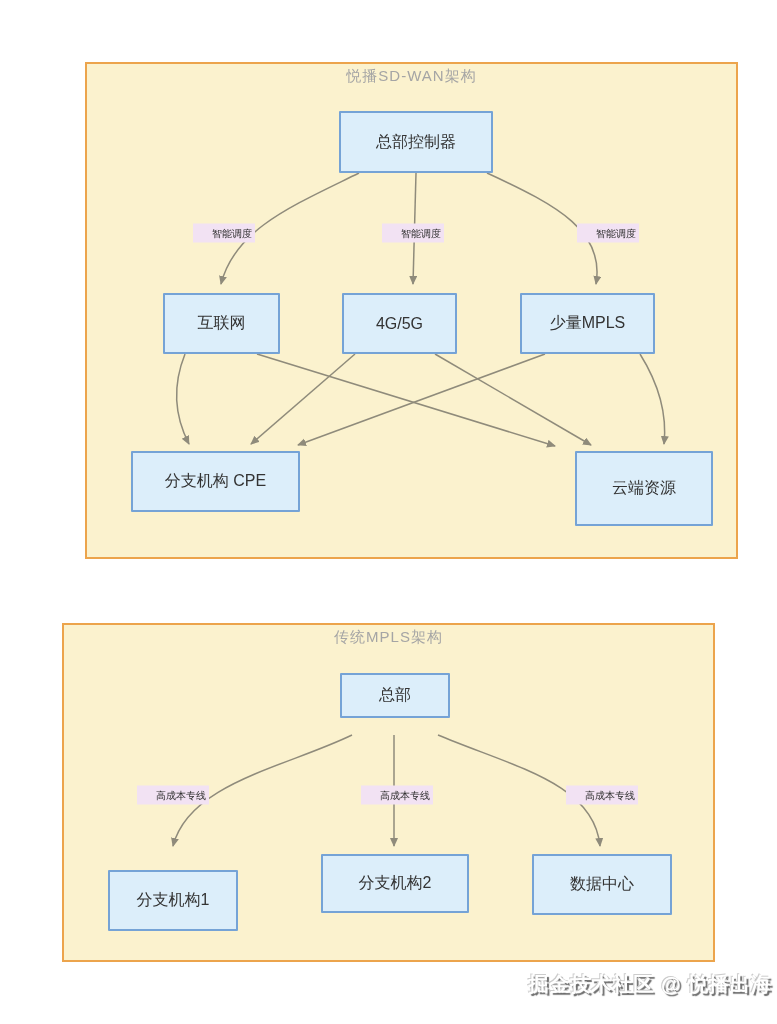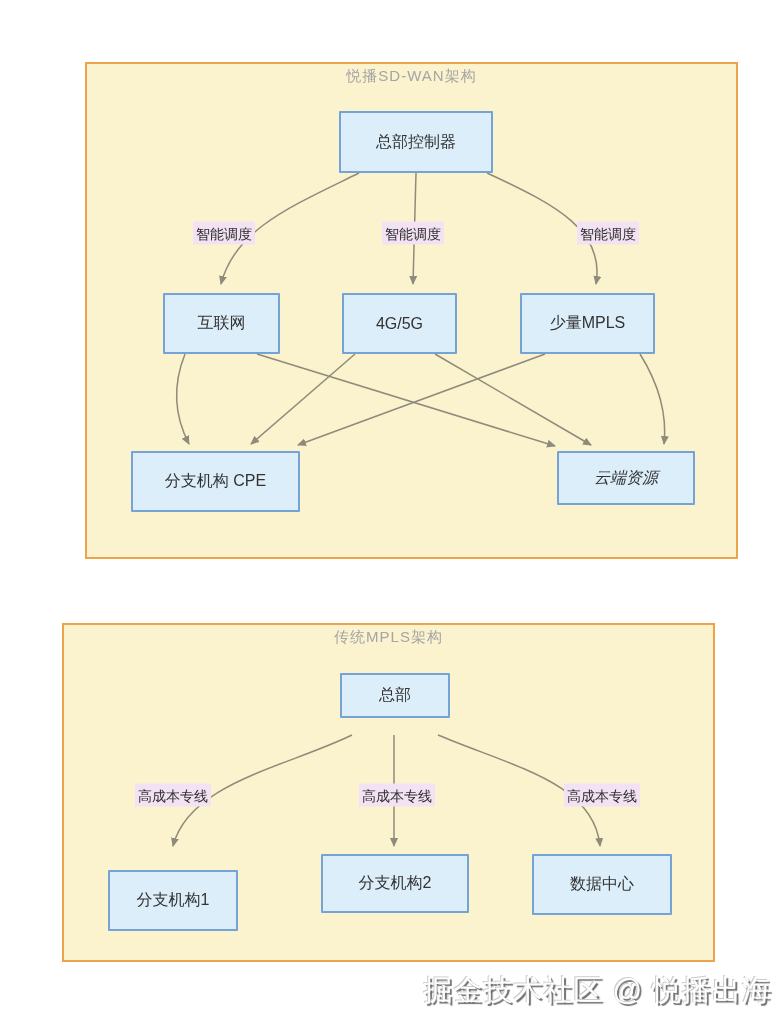--- a/index.html
+++ b/index.html
@@ -63,32 +63,32 @@
     font-size:16px;
     color:var(--node-text);
     z-index:2;
     border-radius:1px;
   }
   .edge-label{
     position:absolute;
     transform:translate(-50%,-50%);
     background:var(--edge-label-bg);
     color:var(--edge-label-text);
-    font-size:14px;
+    font-size:10px;
     line-height:1;
-    padding:5px 3px 4px 3px;
+    padding:5px 3px 4px 19px;
     white-space:nowrap;
     z-index:2;
   }
   .watermark{
     position:absolute;
     top:971px;
     right:5px;
-    font-size:29px;
-    font-weight:normal;
+    font-size:20px;
+    font-weight:bold;
     letter-spacing:1px;
     color:var(--watermark-text);
     text-shadow:-1px -1px 0 #cccccc, 2px 2px 1px var(--watermark-shadow);
     z-index:4;
     white-space:nowrap;
   }
 </style>
 </head>
 <body>
 
@@ -122,21 +122,21 @@
 
     <div class="edge-label" style="left:137px;top:169px;">智能调度</div>
     <div class="edge-label" style="left:326px;top:169px;">智能调度</div>
     <div class="edge-label" style="left:521px;top:169px;">智能调度</div>
 
     <div class="node" style="left:76px;top:229px;width:117px;height:61px;">互联网</div>
     <div class="node" style="left:255px;top:229px;width:115px;height:61px;">4G/5G</div>
     <div class="node" style="left:44px;top:387px;width:169px;height:61px;">分支机构 CPE</div>
 
     <div class="node" style="left:433px;top:229px;width:135px;height:61px;">少量MPLS</div>
-    <div class="node" style="left:470px;top:387px;width:138px;height:54px;font-style:italic;">云端资源</div>
+    <div class="node" style="left:488px;top:387px;width:138px;height:75px;">云端资源</div>
   </div>
 
   <div class="panel" style="left:62px;top:623px;width:653px;height:339px;">
 
     <div class="panel-title">传统MPLS架构</div>
 
     <svg class="edges" width="653" height="339" viewBox="0 0 653 339">
       <defs>
         <marker id="arrow2" markerUnits="userSpaceOnUse" markerWidth="10" markerHeight="9" refX="8" refY="4" orient="auto">
           <path class="arrow-head" d="M0,0 L9,4 L0,8 Z"></path>

